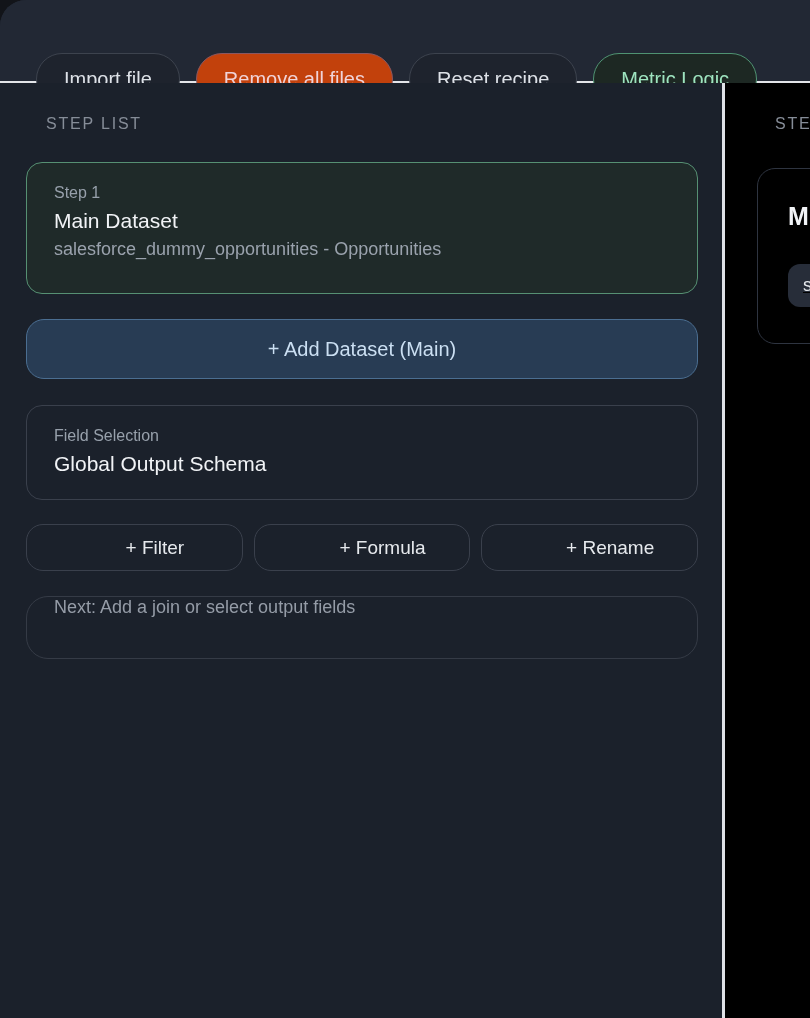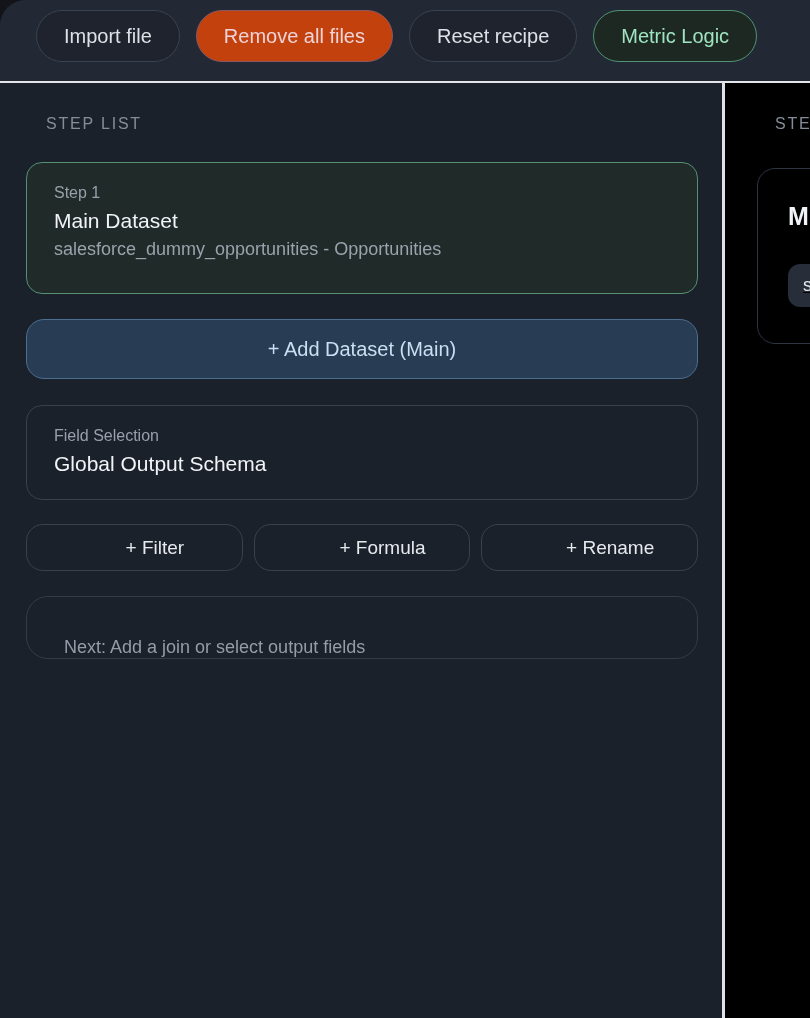--- a/index.html
+++ b/index.html
@@ -36,20 +36,21 @@
   .tb-btn {
     height: 52px;
     padding: 0 27px;
     border-radius: 26px;
     font-family: "Liberation Sans", sans-serif;
     font-size: 20px;
     line-height: 50px;
     cursor: pointer;
     white-space: nowrap;
     box-sizing: border-box;
+    margin-top: 43px;
   }
   .tb-btn.neutral {
     background: #1e232d;
     border: 1.5px solid #3d434e;
     color: #dde1e7;
   }
   .tb-btn.danger {
     background: #c2410c;
     border: 1.5px solid #8a5760;
     color: #f0d3d8;
@@ -157,22 +158,22 @@
     cursor: pointer;
     box-sizing: border-box;
     padding-left: 47px;
   }
   .hint-box {
     margin-top: 25px;
     height: 63px;
     border-radius: 22px;
     border: 1.5px solid #353b46;
     display: flex;
-    align-items: flex-end;
-    padding-left: 37px;
+    align-items: flex-start;
+    padding-left: 27px;
     box-sizing: border-box;
     font-size: 18px;
     color: #959ca7;
   }
   
   .detail-card {
     margin-top: 35px;
     margin-left: 2px;
     width: 220px;
     height: 176px;

